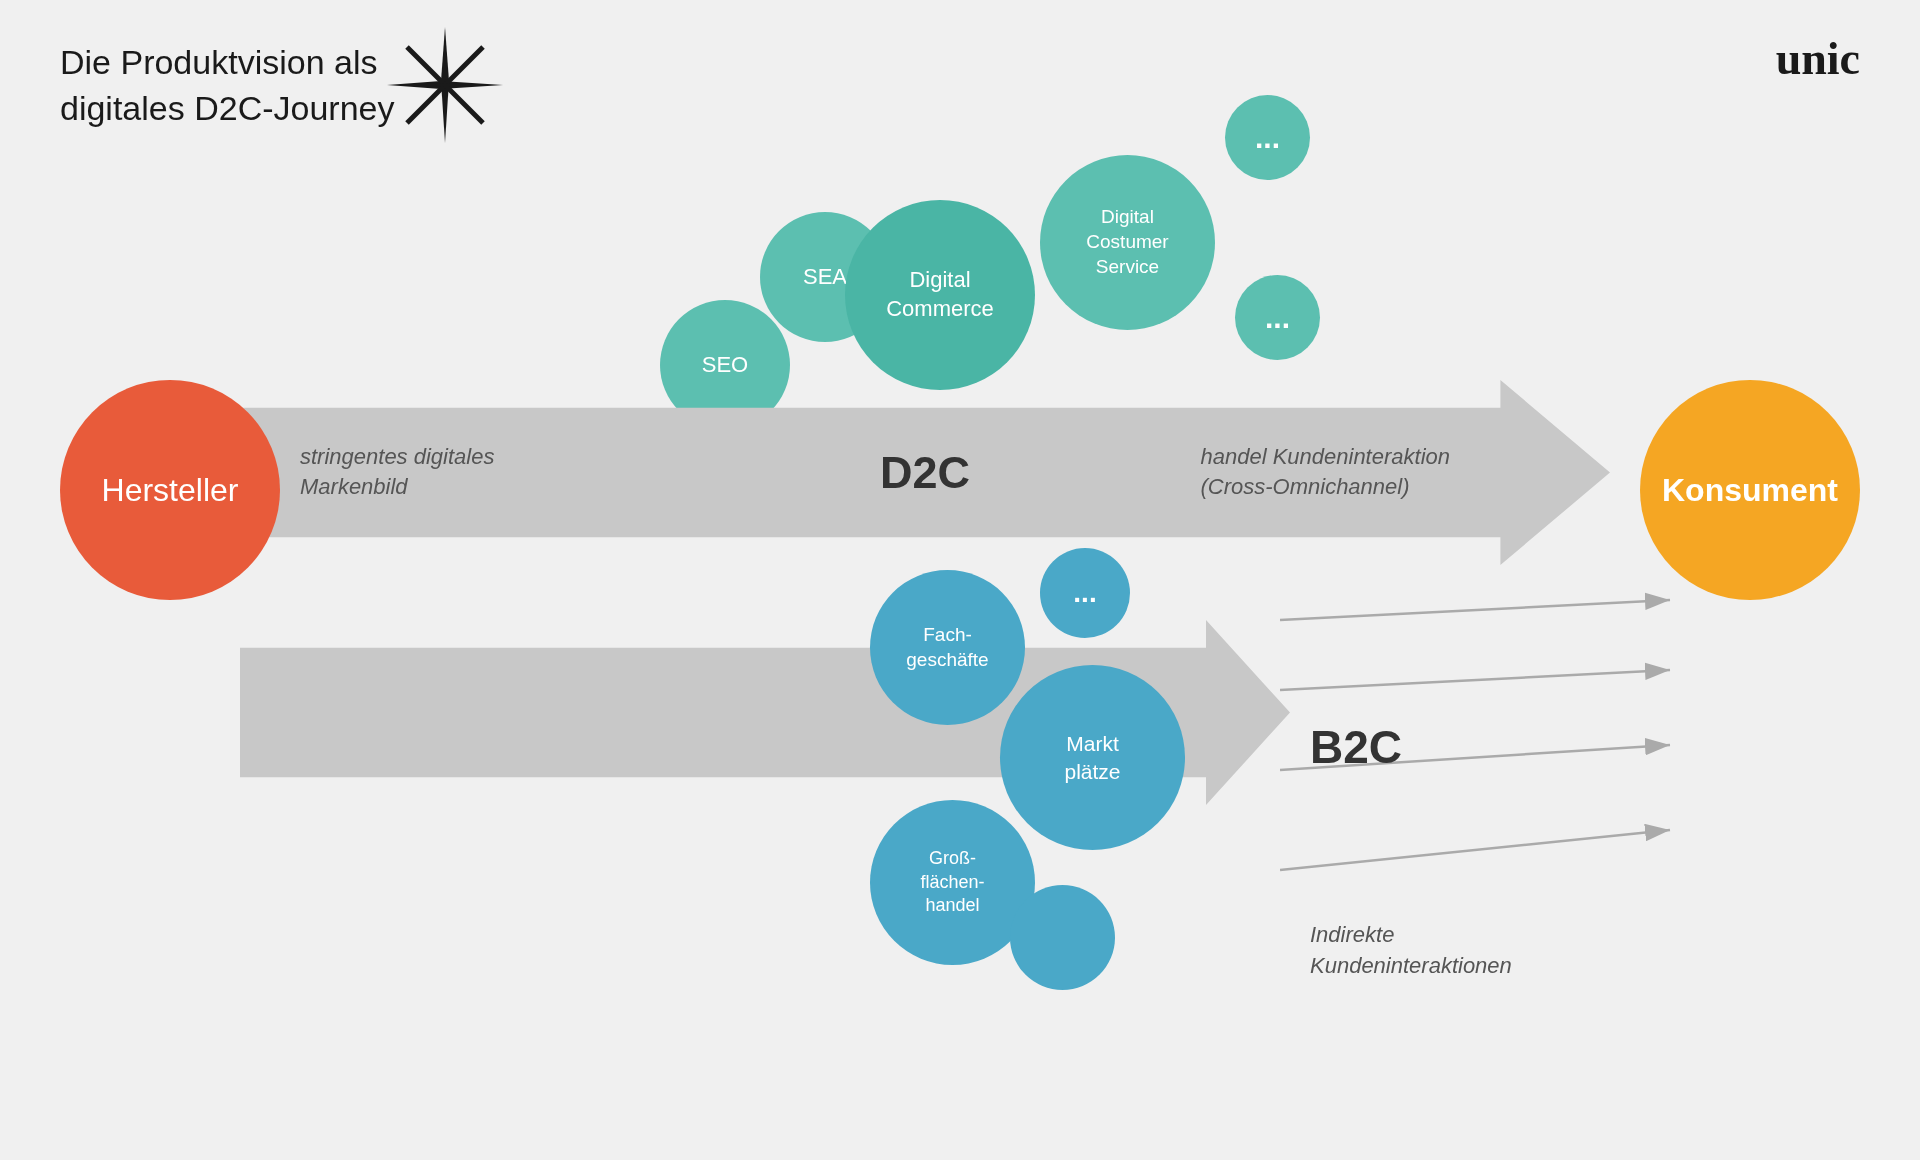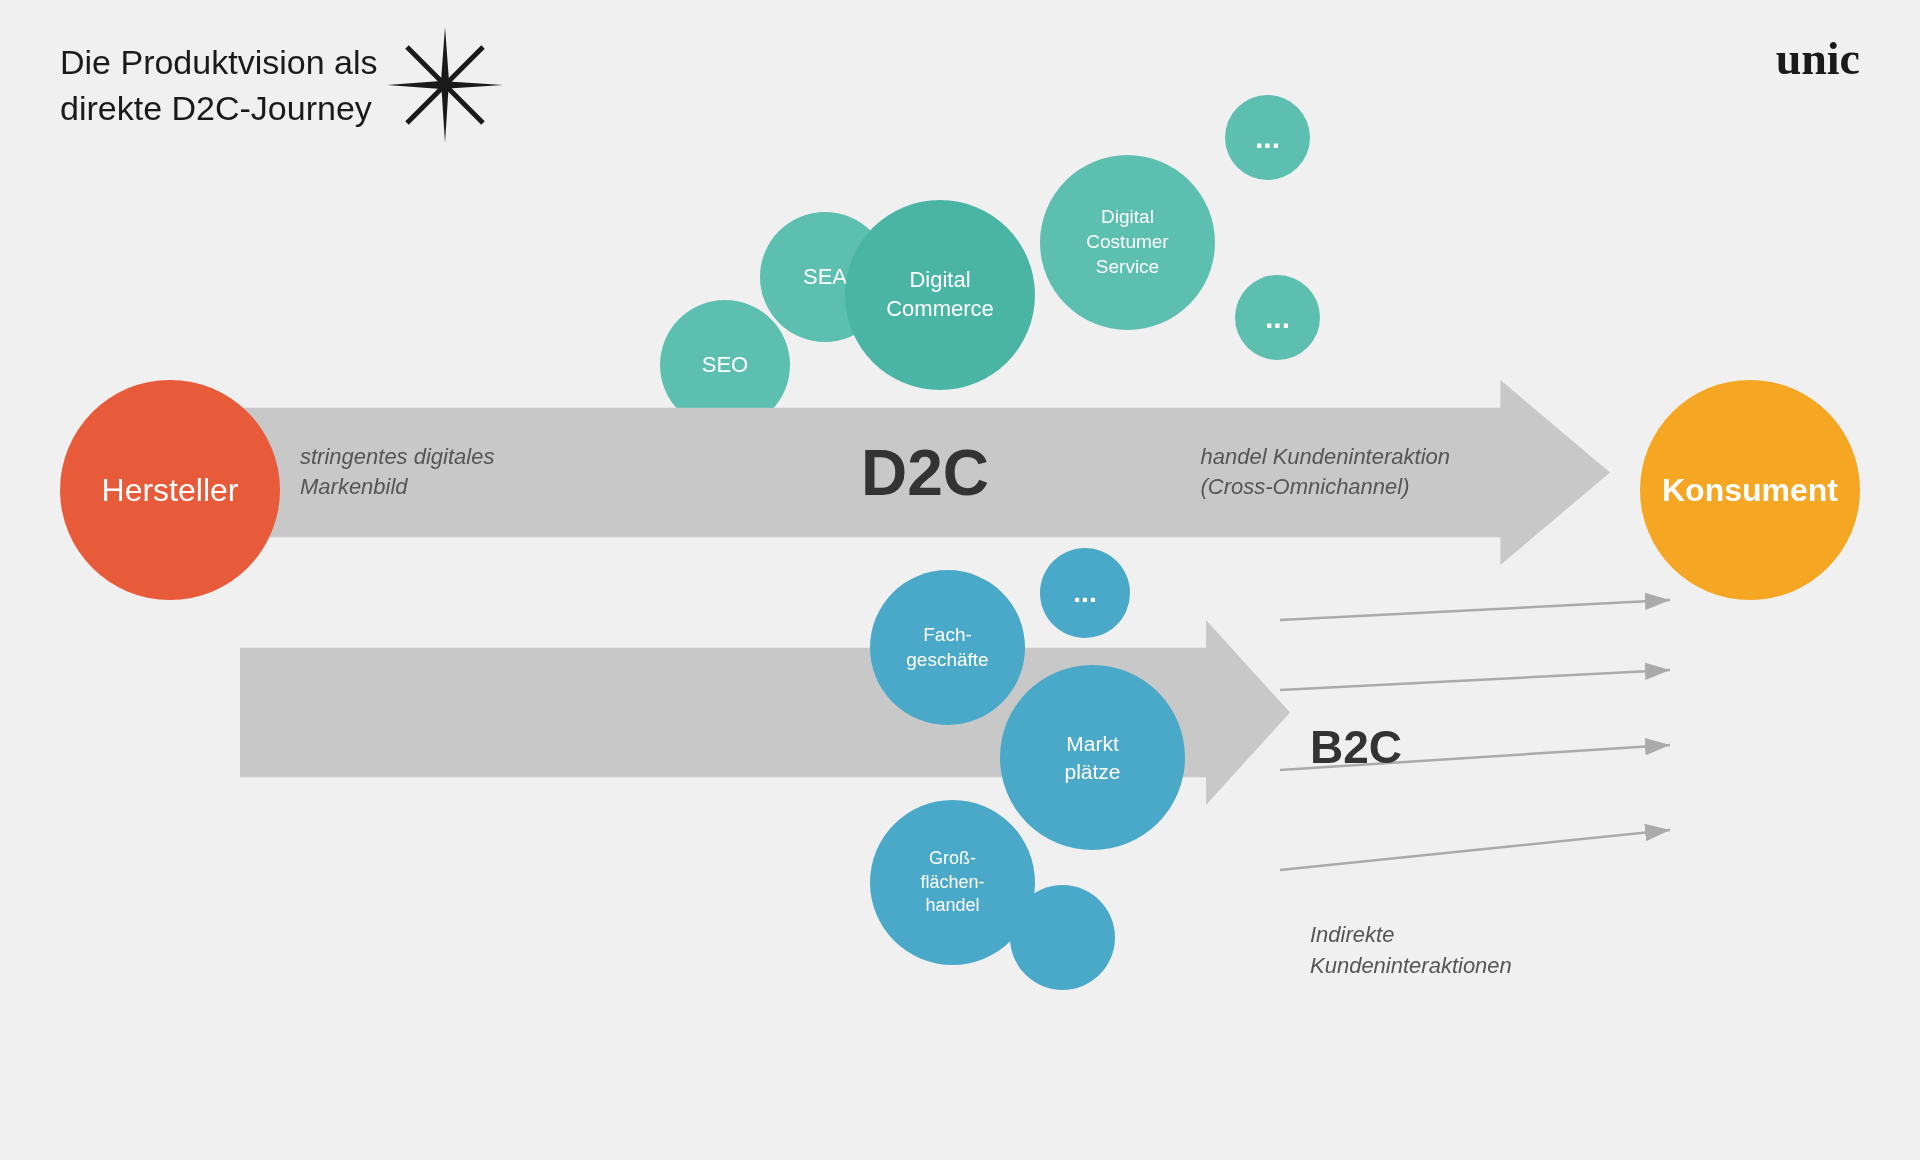--- a/index.html
+++ b/index.html
@@ -113,21 +113,21 @@
       background: #c8c8c8;
       clip-path: polygon(0 15%, 92% 15%, 92% 0%, 100% 50%, 92% 100%, 92% 85%, 0 85%);
     }
 
     
     .d2c-label {
       position: absolute;
       top: 50%;
       left: 50%;
       transform: translate(-50%, -50%);
-      font-size: 64px;
+      font-size: 45px;
       font-weight: 900;
       color: #333;
       pointer-events: none;
       text-align: center;
     }
 
     .b2b-label {
       position: absolute;
       top: 50%;
       left: 30%;
@@ -235,21 +235,21 @@
   </style>
 </head>
 <body>
 
 <div class="logo">
   <span style="font-family: Georgia, serif; font-style: normal; letter-spacing: 0px; font-size: 46px;">unic</span>
 </div>
 
 <div class="title">
   <div>Die Produktvision als</div>
-  <div>direkte D2C-Journey</div>
+  <div>digitales D2C-Journey</div>
 </div>
 
 <div class="star-container">
   <svg class="star-svg" viewBox="0 0 130 130" xmlns="http://www.w3.org/2000/svg">
     <g transform="translate(65,65)">
 
       <polygon points="0,-58 4,-4 0,58 -4,-4" fill="#1a1a1a"></polygon>
       <polygon points="-58,0 -4,4 58,0 -4,-4" fill="#1a1a1a"></polygon>
 
       <polygon points="-40,-40 -2,-2 40,40 2,2" fill="#1a1a1a" transform="rotate(45)" style="transform-origin:0 0"></polygon>

